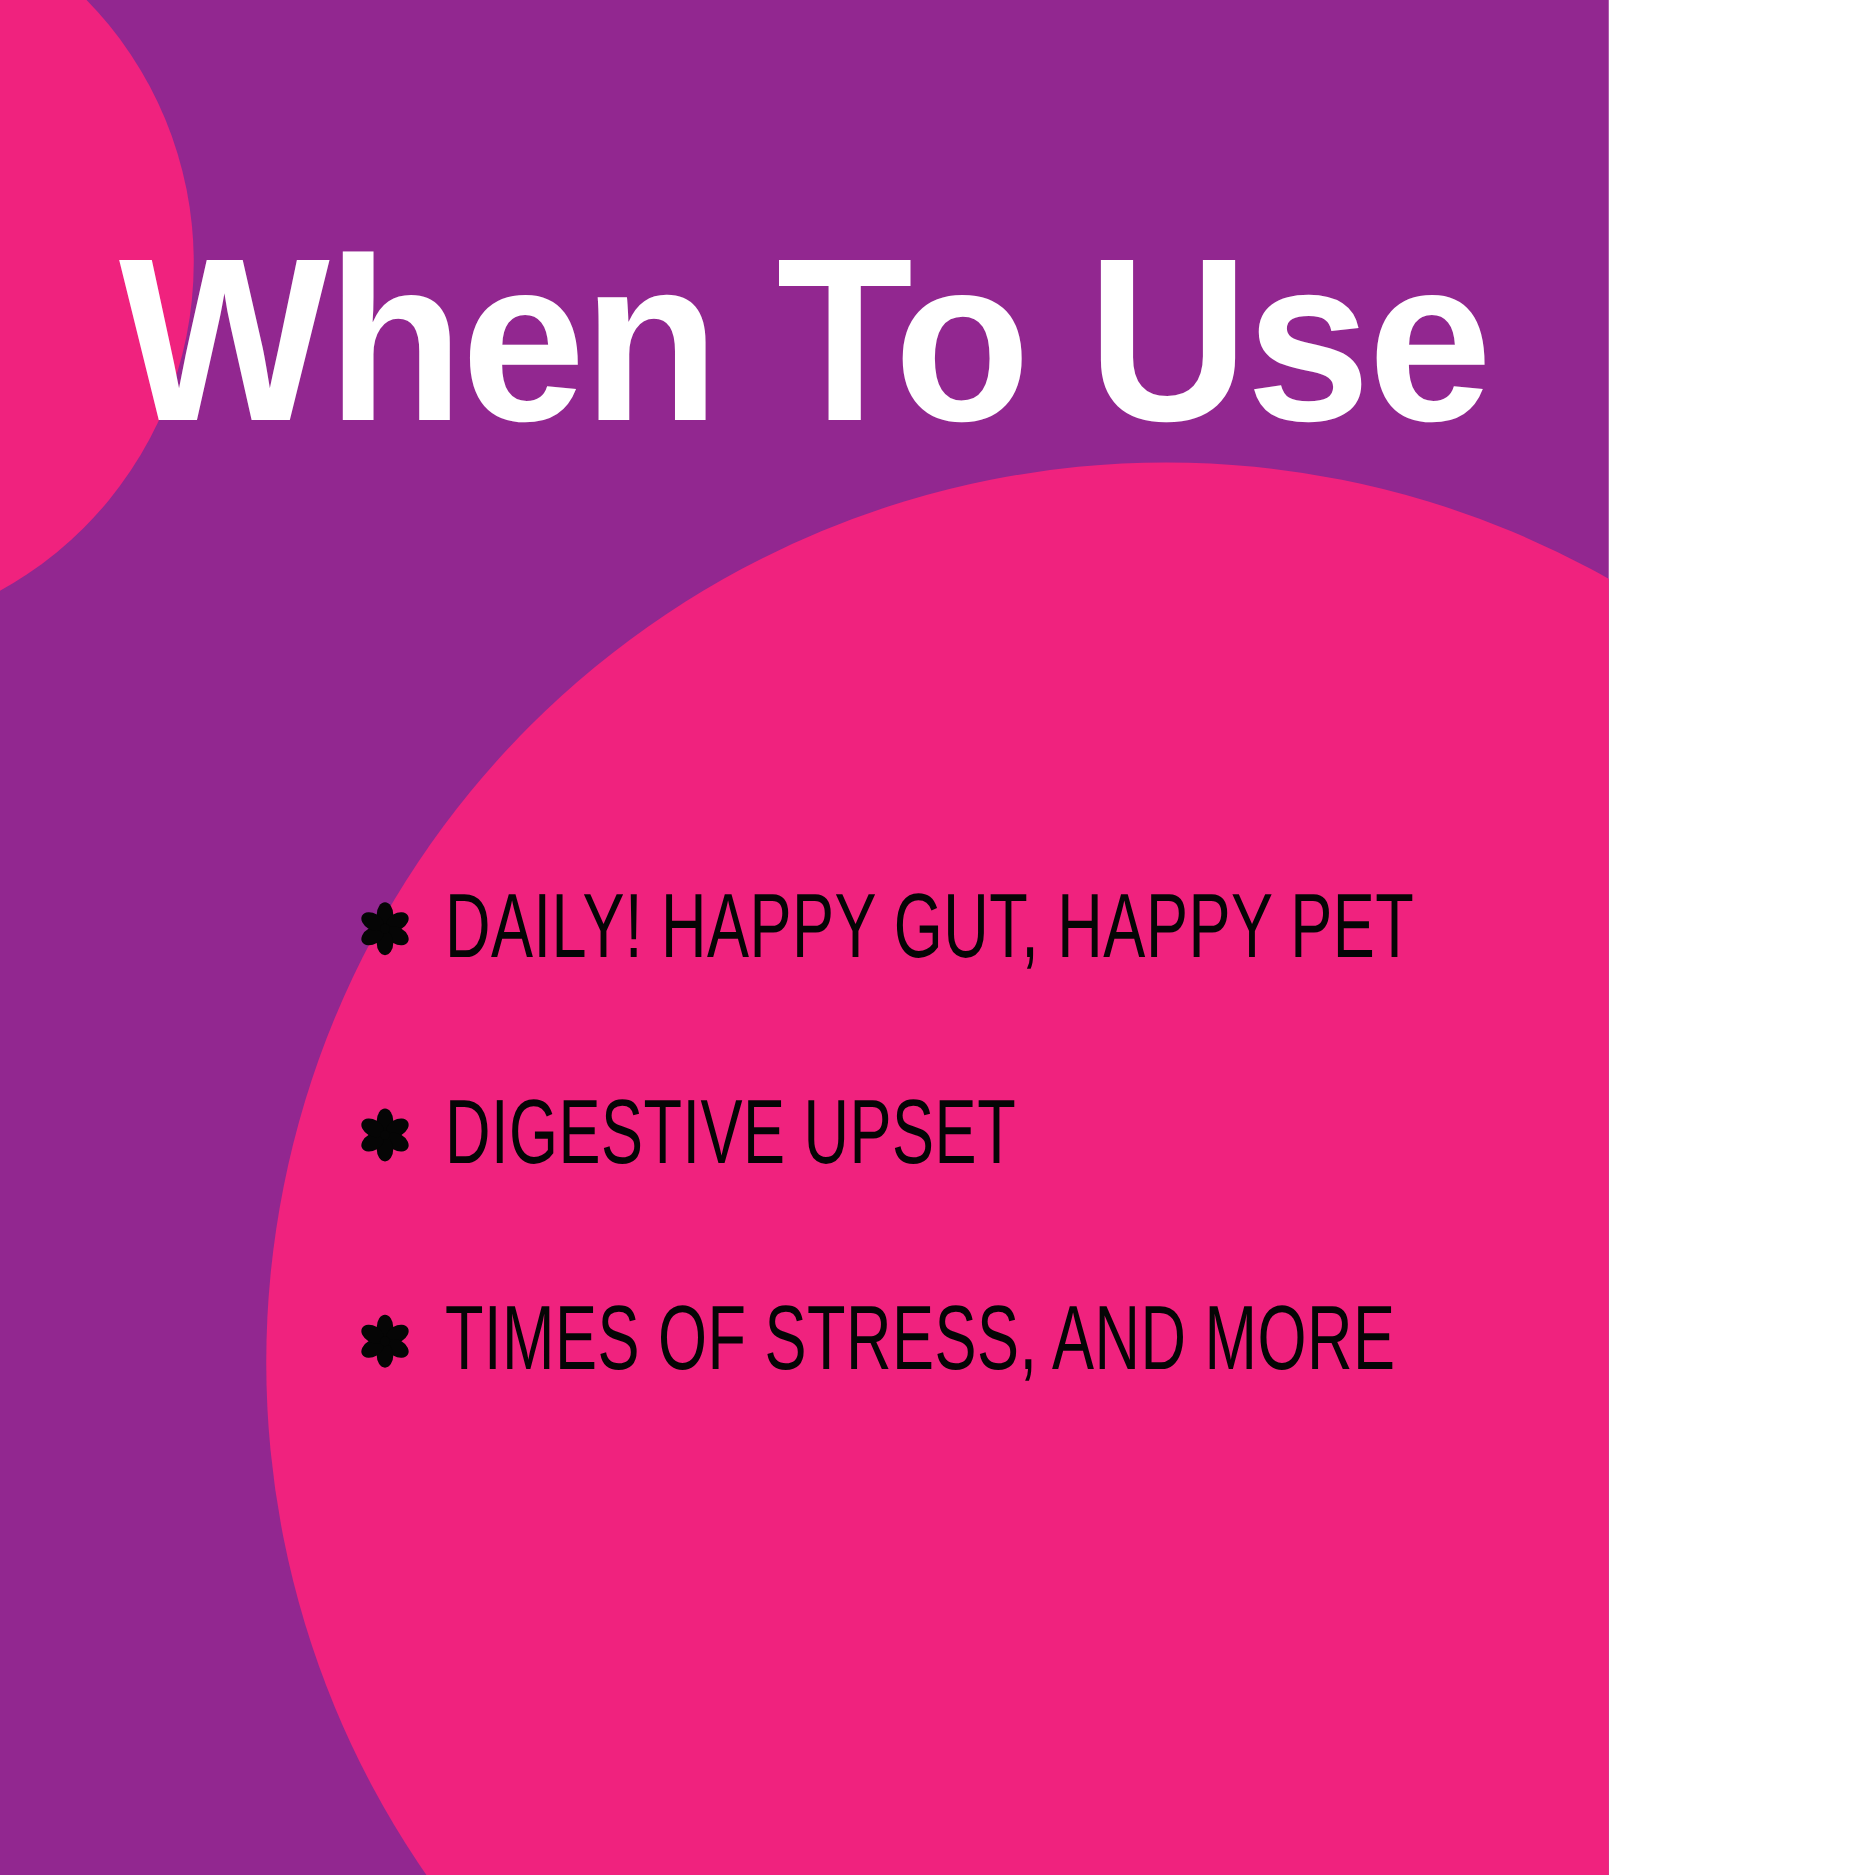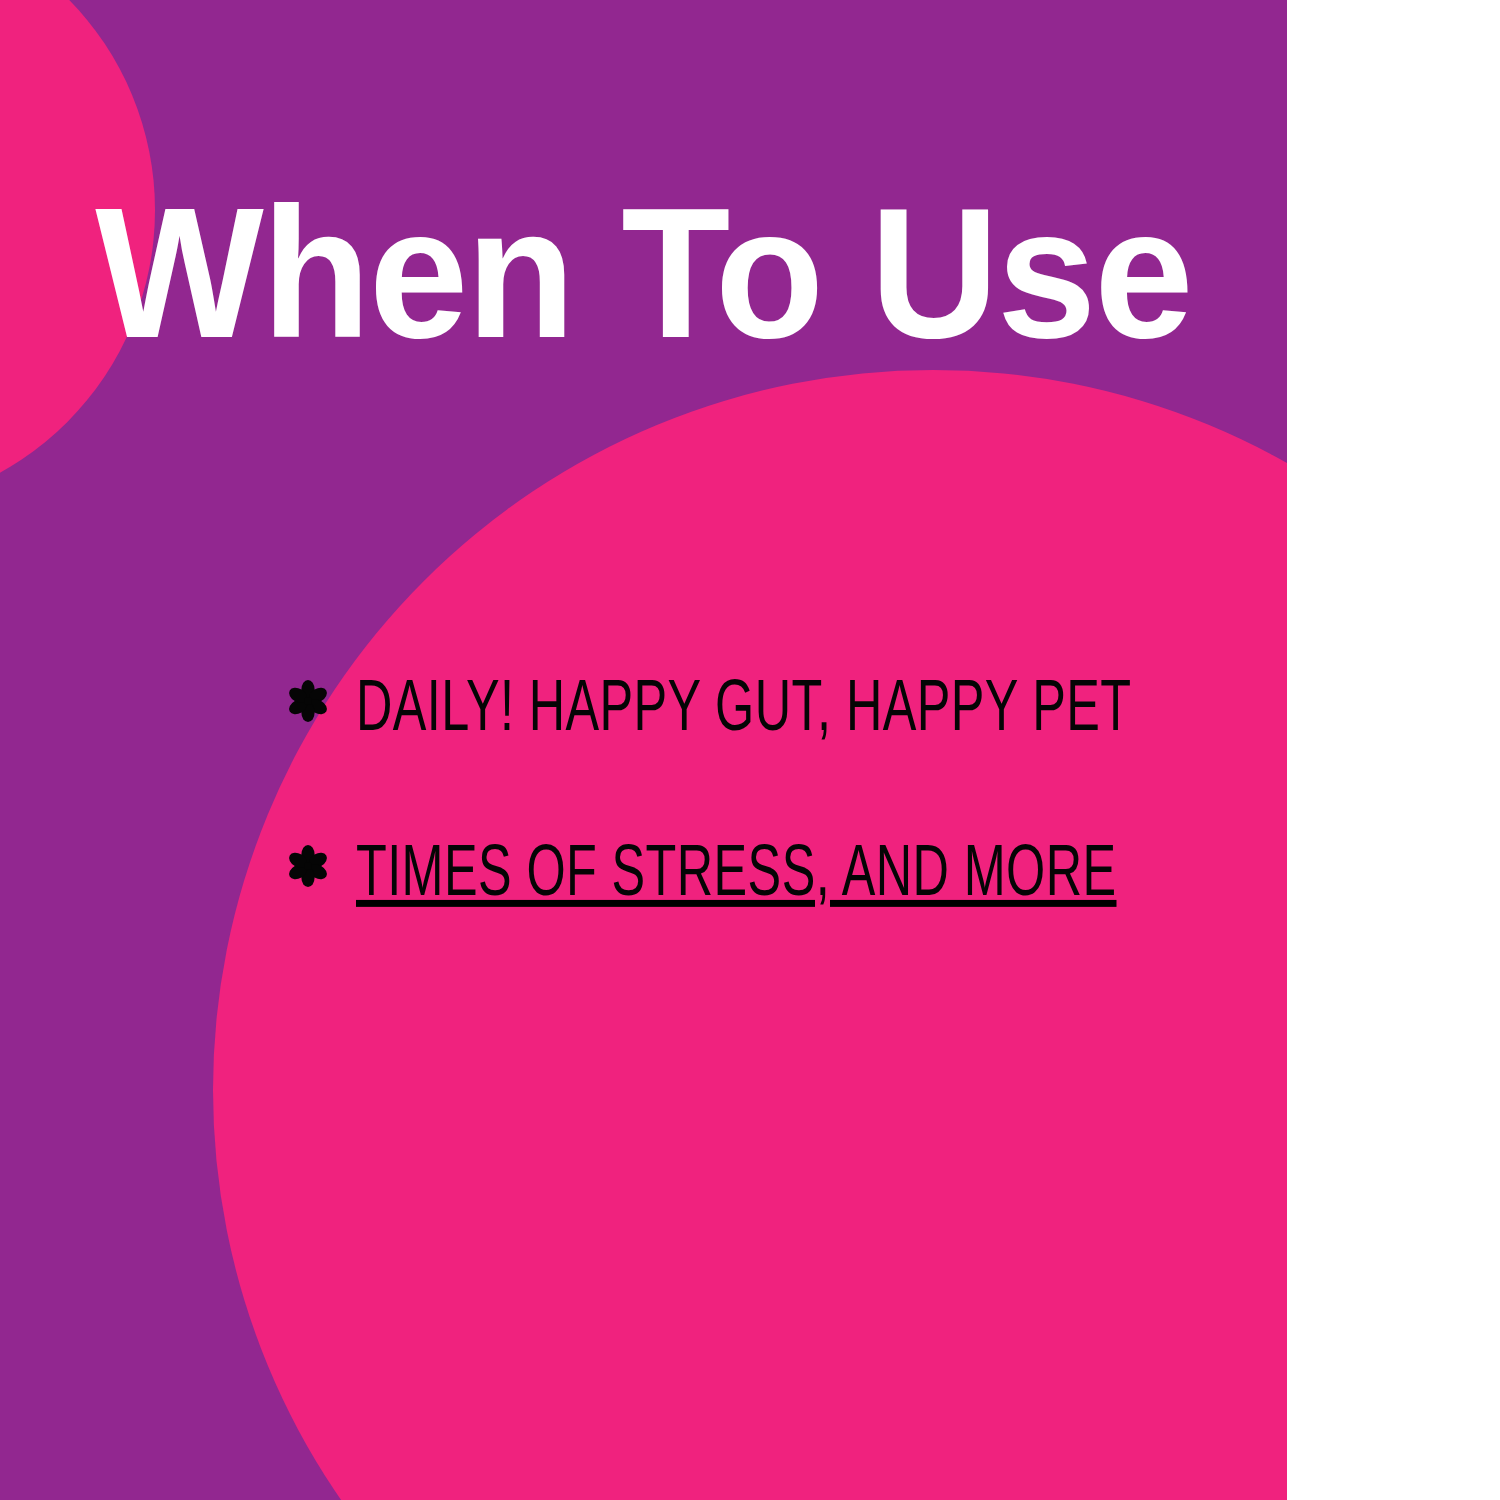--- a/index.html
+++ b/index.html
@@ -71,24 +71,26 @@
     left: 286px;
     top: 676px;
     width: 1180px;
     margin: 0;
     padding: 0;
     list-style: none;
   }
 
   .bullet-row {
     display: flex;
+    align-items: center;
     height: 90px;
     margin-bottom: 75px;
+    margin-top: 20px;
   }
-  .bullet-row:last-child { margin-bottom: 0; text-decoration: underline; }
+  .bullet-row:last-child { margin-bottom: 0; }
 
   .bullet-marker {
     flex: 0 0 auto;
     width: 44px;
     height: 46px;
     margin-right: 26px;
     position: relative;
     top: 2px;
   }
   .bullet-marker svg { display: block; width: 44px; height: 46px; }
@@ -130,20 +132,36 @@
             <ellipse cx="50" cy="24" rx="15" ry="22" transform="rotate(240 50 50)"></ellipse>
             <ellipse cx="50" cy="24" rx="15" ry="22" transform="rotate(300 50 50)"></ellipse>
             <circle cx="50" cy="50" r="9"></circle>
           </g>
         </svg>
       </span>
       <span class="bullet-text">DAILY! HAPPY GUT, HAPPY PET</span>
     </li>
 
 
+    <li class="bullet-row">
+      <span class="bullet-marker">
+        <svg viewBox="0 0 100 100" aria-hidden="true">
+          <g fill="#050505">
+            <ellipse cx="50" cy="24" rx="15" ry="22"></ellipse>
+            <ellipse cx="50" cy="24" rx="15" ry="22" transform="rotate(60 50 50)"></ellipse>
+            <ellipse cx="50" cy="24" rx="15" ry="22" transform="rotate(120 50 50)"></ellipse>
+            <ellipse cx="50" cy="24" rx="15" ry="22" transform="rotate(180 50 50)"></ellipse>
+            <ellipse cx="50" cy="24" rx="15" ry="22" transform="rotate(240 50 50)"></ellipse>
+            <ellipse cx="50" cy="24" rx="15" ry="22" transform="rotate(300 50 50)"></ellipse>
+            <circle cx="50" cy="50" r="9"></circle>
+          </g>
+        </svg>
+      </span>
+      <span class="bullet-text">DIGESTIVE UPSET</span>
+    </li>
 
 
     <li class="bullet-row">
       <span class="bullet-marker">
         <svg viewBox="0 0 100 100" aria-hidden="true">
           <g fill="#050505">
             <ellipse cx="50" cy="24" rx="15" ry="22"></ellipse>
             <ellipse cx="50" cy="24" rx="15" ry="22" transform="rotate(60 50 50)"></ellipse>
             <ellipse cx="50" cy="24" rx="15" ry="22" transform="rotate(120 50 50)"></ellipse>
             <ellipse cx="50" cy="24" rx="15" ry="22" transform="rotate(180 50 50)"></ellipse>

